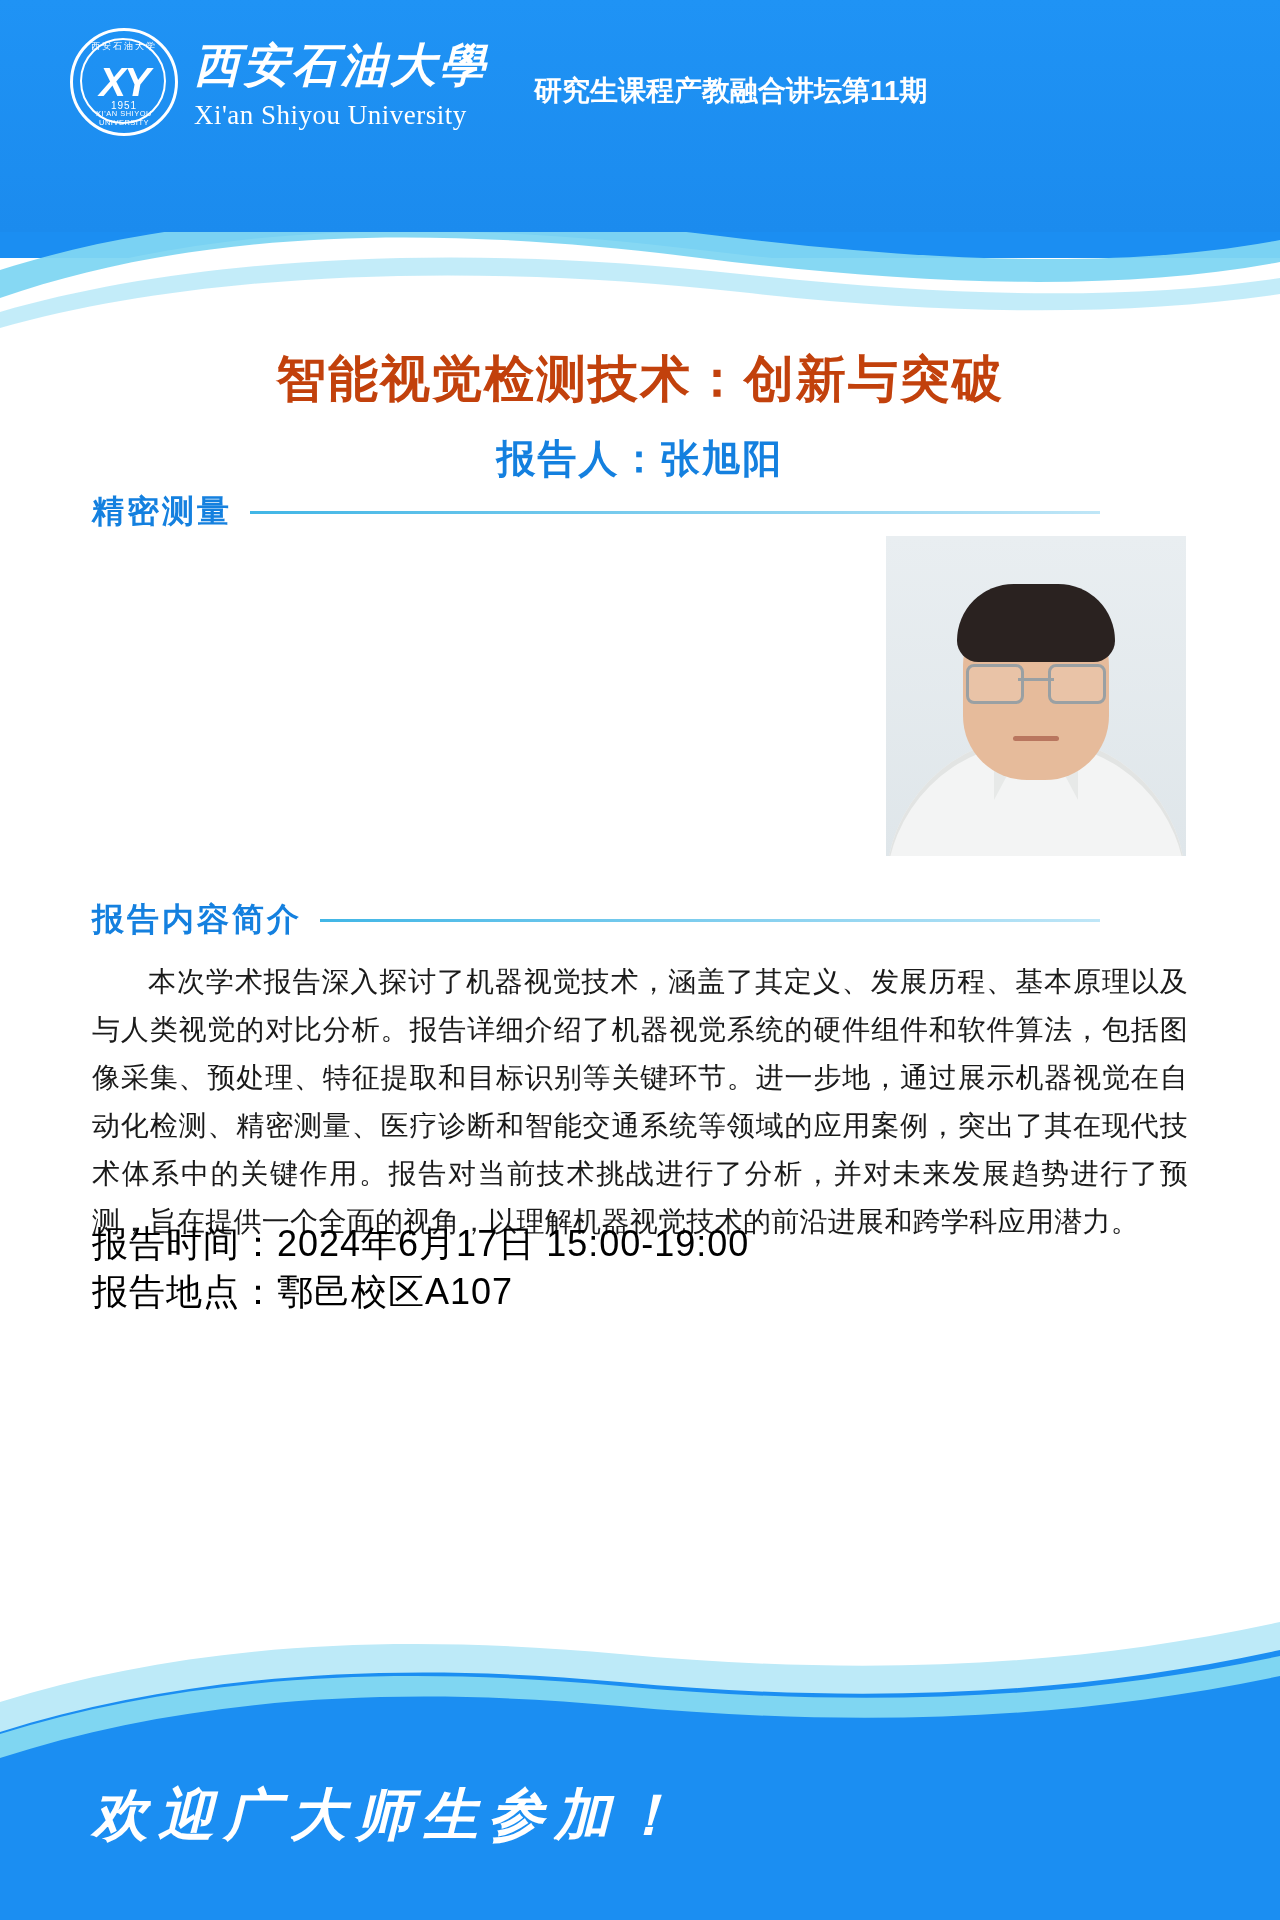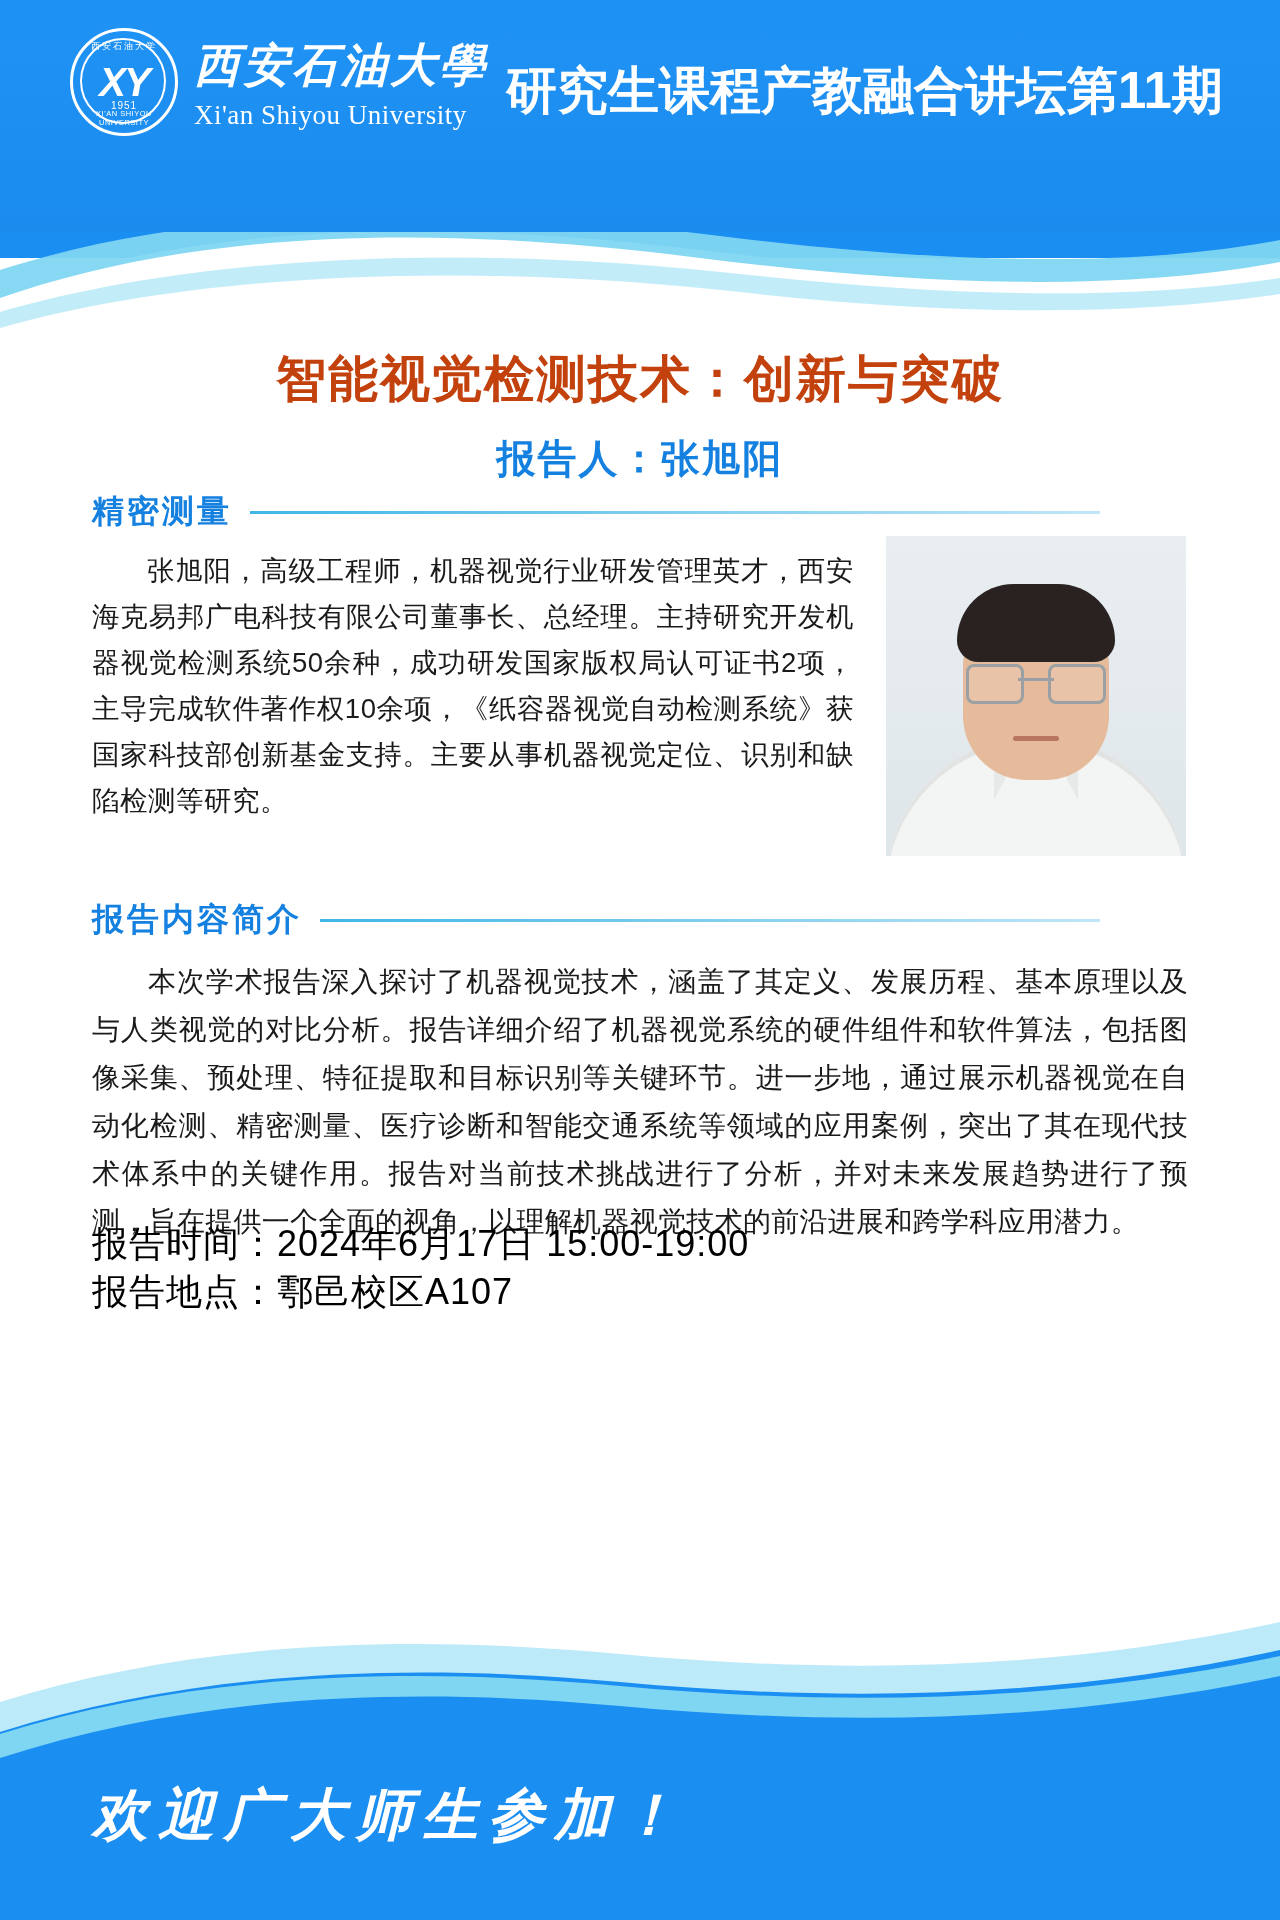--- a/index.html
+++ b/index.html
@@ -106,25 +106,25 @@
   .wordmark-en {
     color: #ffffff;
     font-family: "Liberation Serif", "DejaVu Serif", serif;
     font-size: 27px;
     line-height: 32px;
     letter-spacing: 0.5px;
     white-space: nowrap;
   }
   .header-title {
     color: #ffffff;
-    font-size: 51px;
+    font-size: 28px;
     font-weight: bold;
     line-height: 46px;
     white-space: nowrap;
-    margin-left: 2px;
+    margin-left: 30px;
     padding-top: 18px;
   }
 
   
   .wave-top {
     position: absolute;
     left: 0; top: 200px;
     width: 1280px;
     height: 140px;
     z-index: 3;
@@ -386,21 +386,20 @@
   <div class="card">
 
     <div class="talk-title">智能视觉检测技术：创新与突破</div>
     <div class="speaker-line">报告人：张旭阳</div>
 
     <div class="section-head" id="head-bio">
       <div class="sh-text">精密测量</div>
       <div class="sh-rule"></div>
     </div>
 
-    <div class="bio-body">张旭阳，高级工程师，机器视觉行业研发管理英才，西安海克易邦广电科技有限公司董事长、总经理。主持研究开发机器视觉检测系统50余种，成功研发国家版权局认可证书2项，主导完成软件著作权10余项，《纸容器视觉自动检测系统》获国家科技部创新基金支持。主要从事机器视觉定位、识别和缺陷检测等研究。</div>
 
     <div class="portrait">
       <div class="p-bg"></div>
       <div class="p-shoulders"></div>
       <div class="p-collar-l"></div>
       <div class="p-collar-r"></div>
       <div class="p-neck"></div>
       <div class="p-head"></div>
       <div class="p-hair"></div>
       <div class="p-glass-l"></div>

